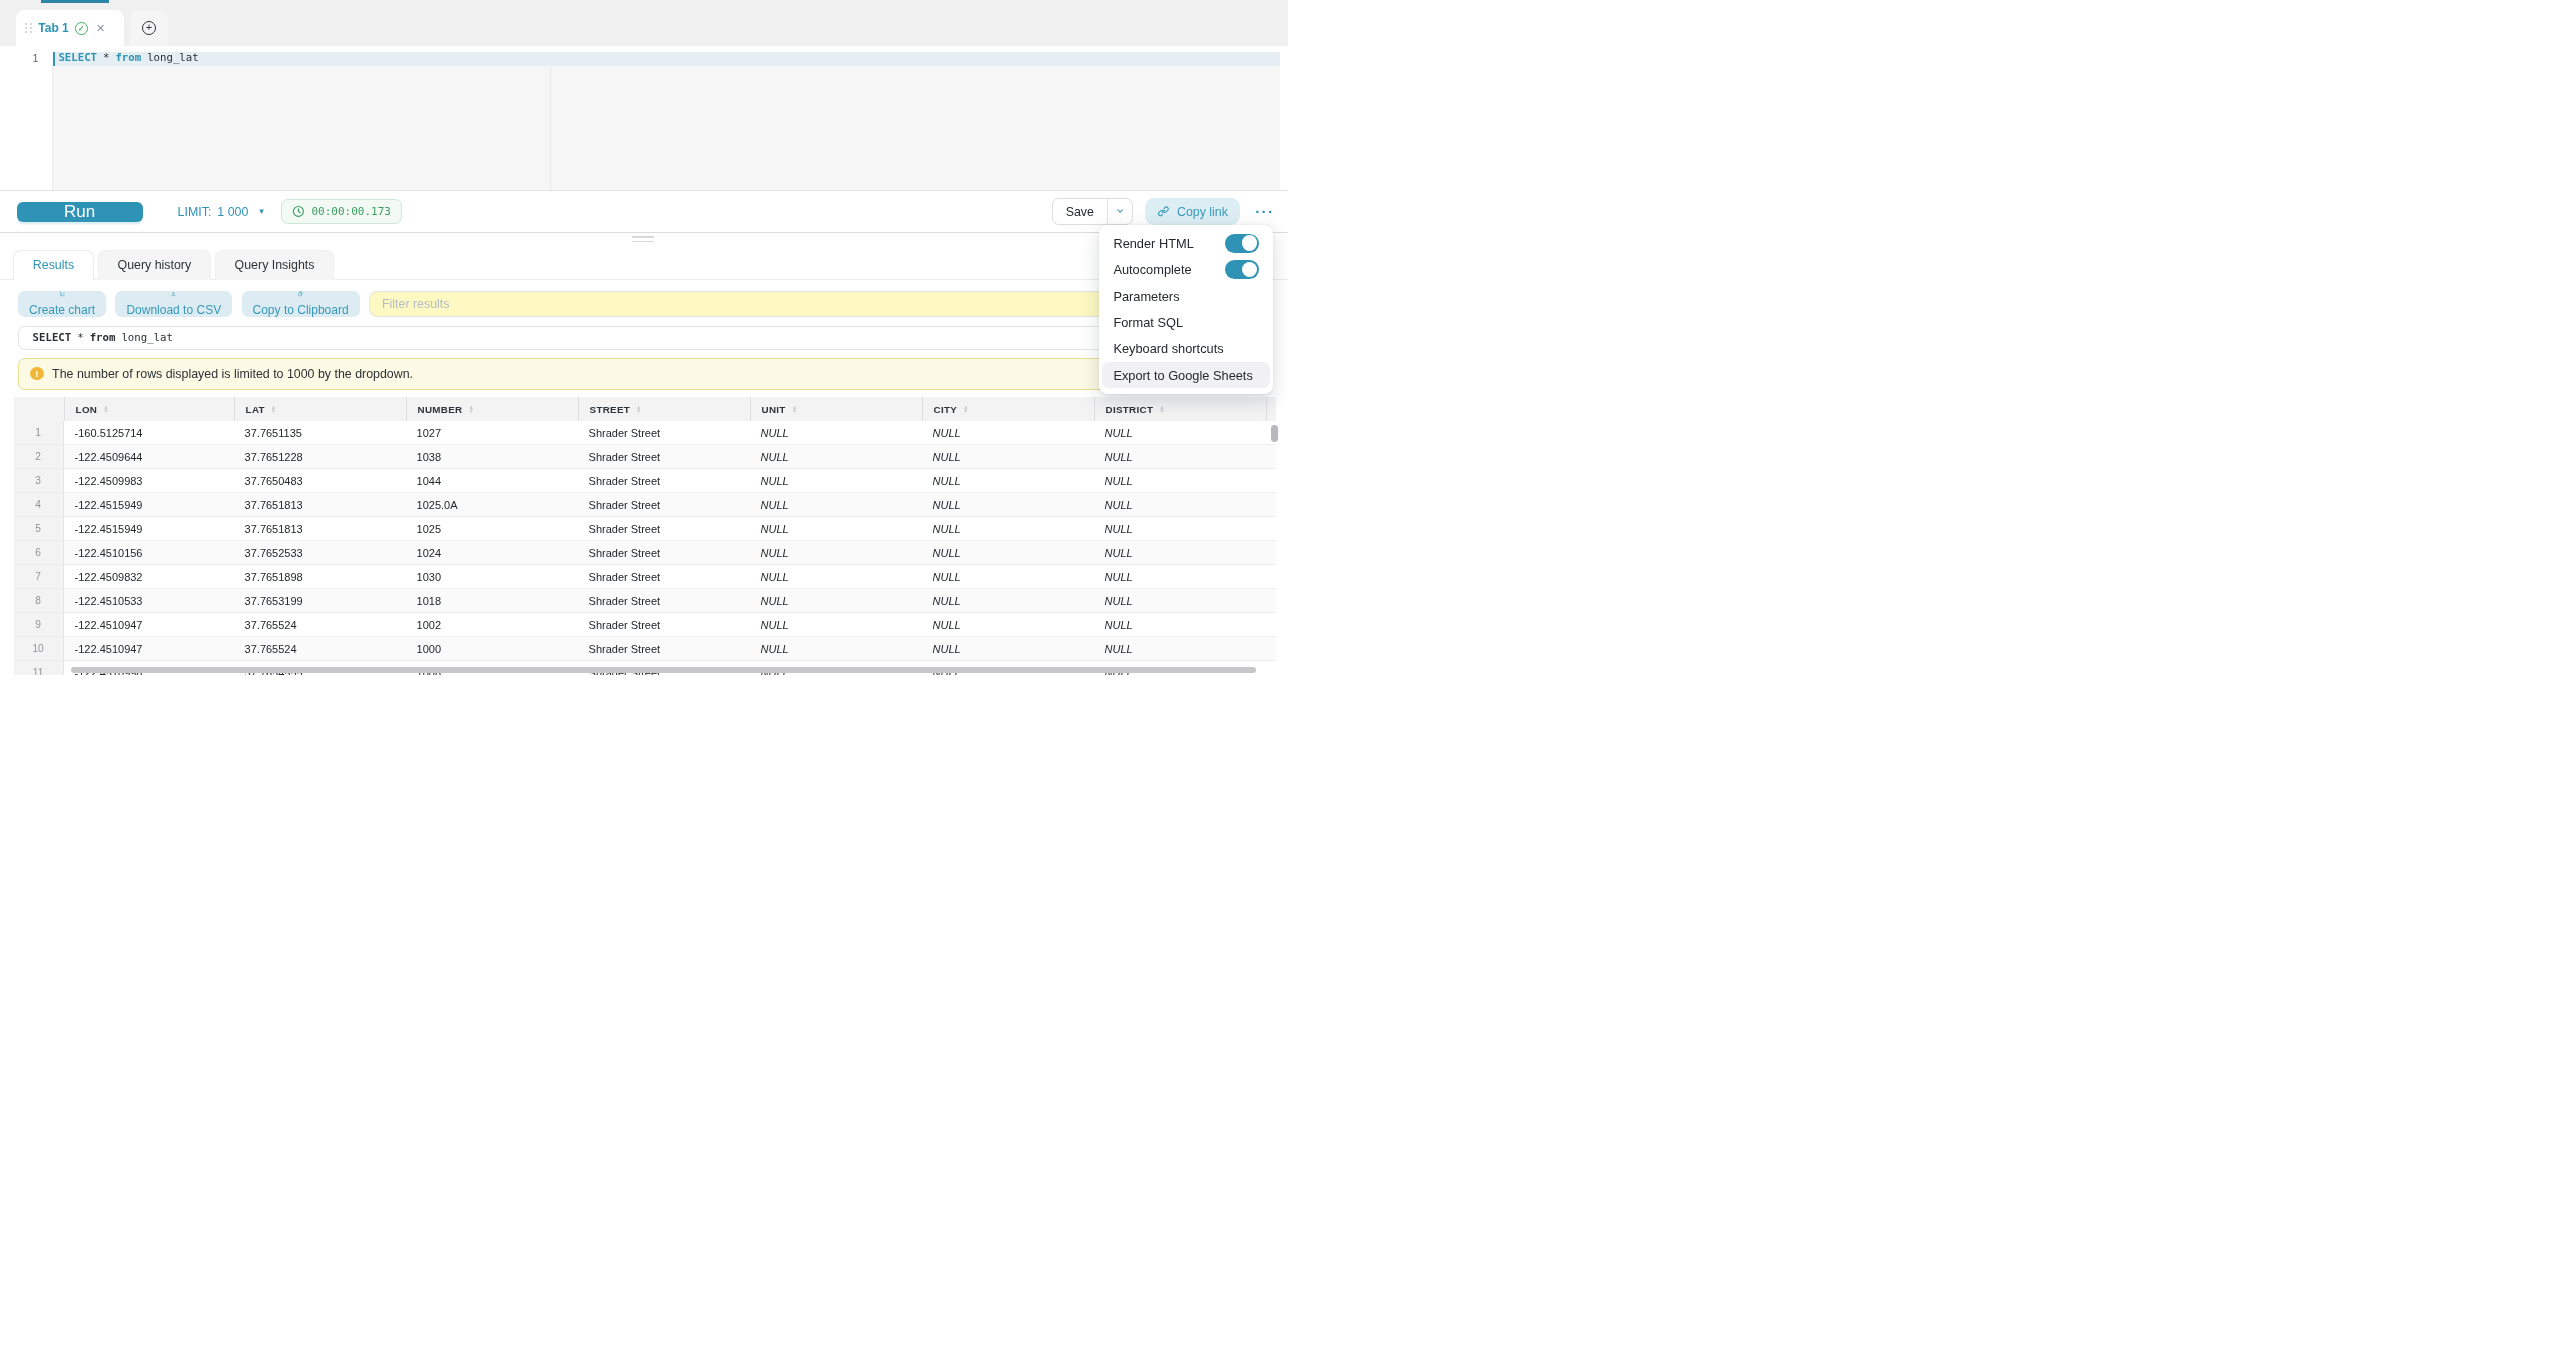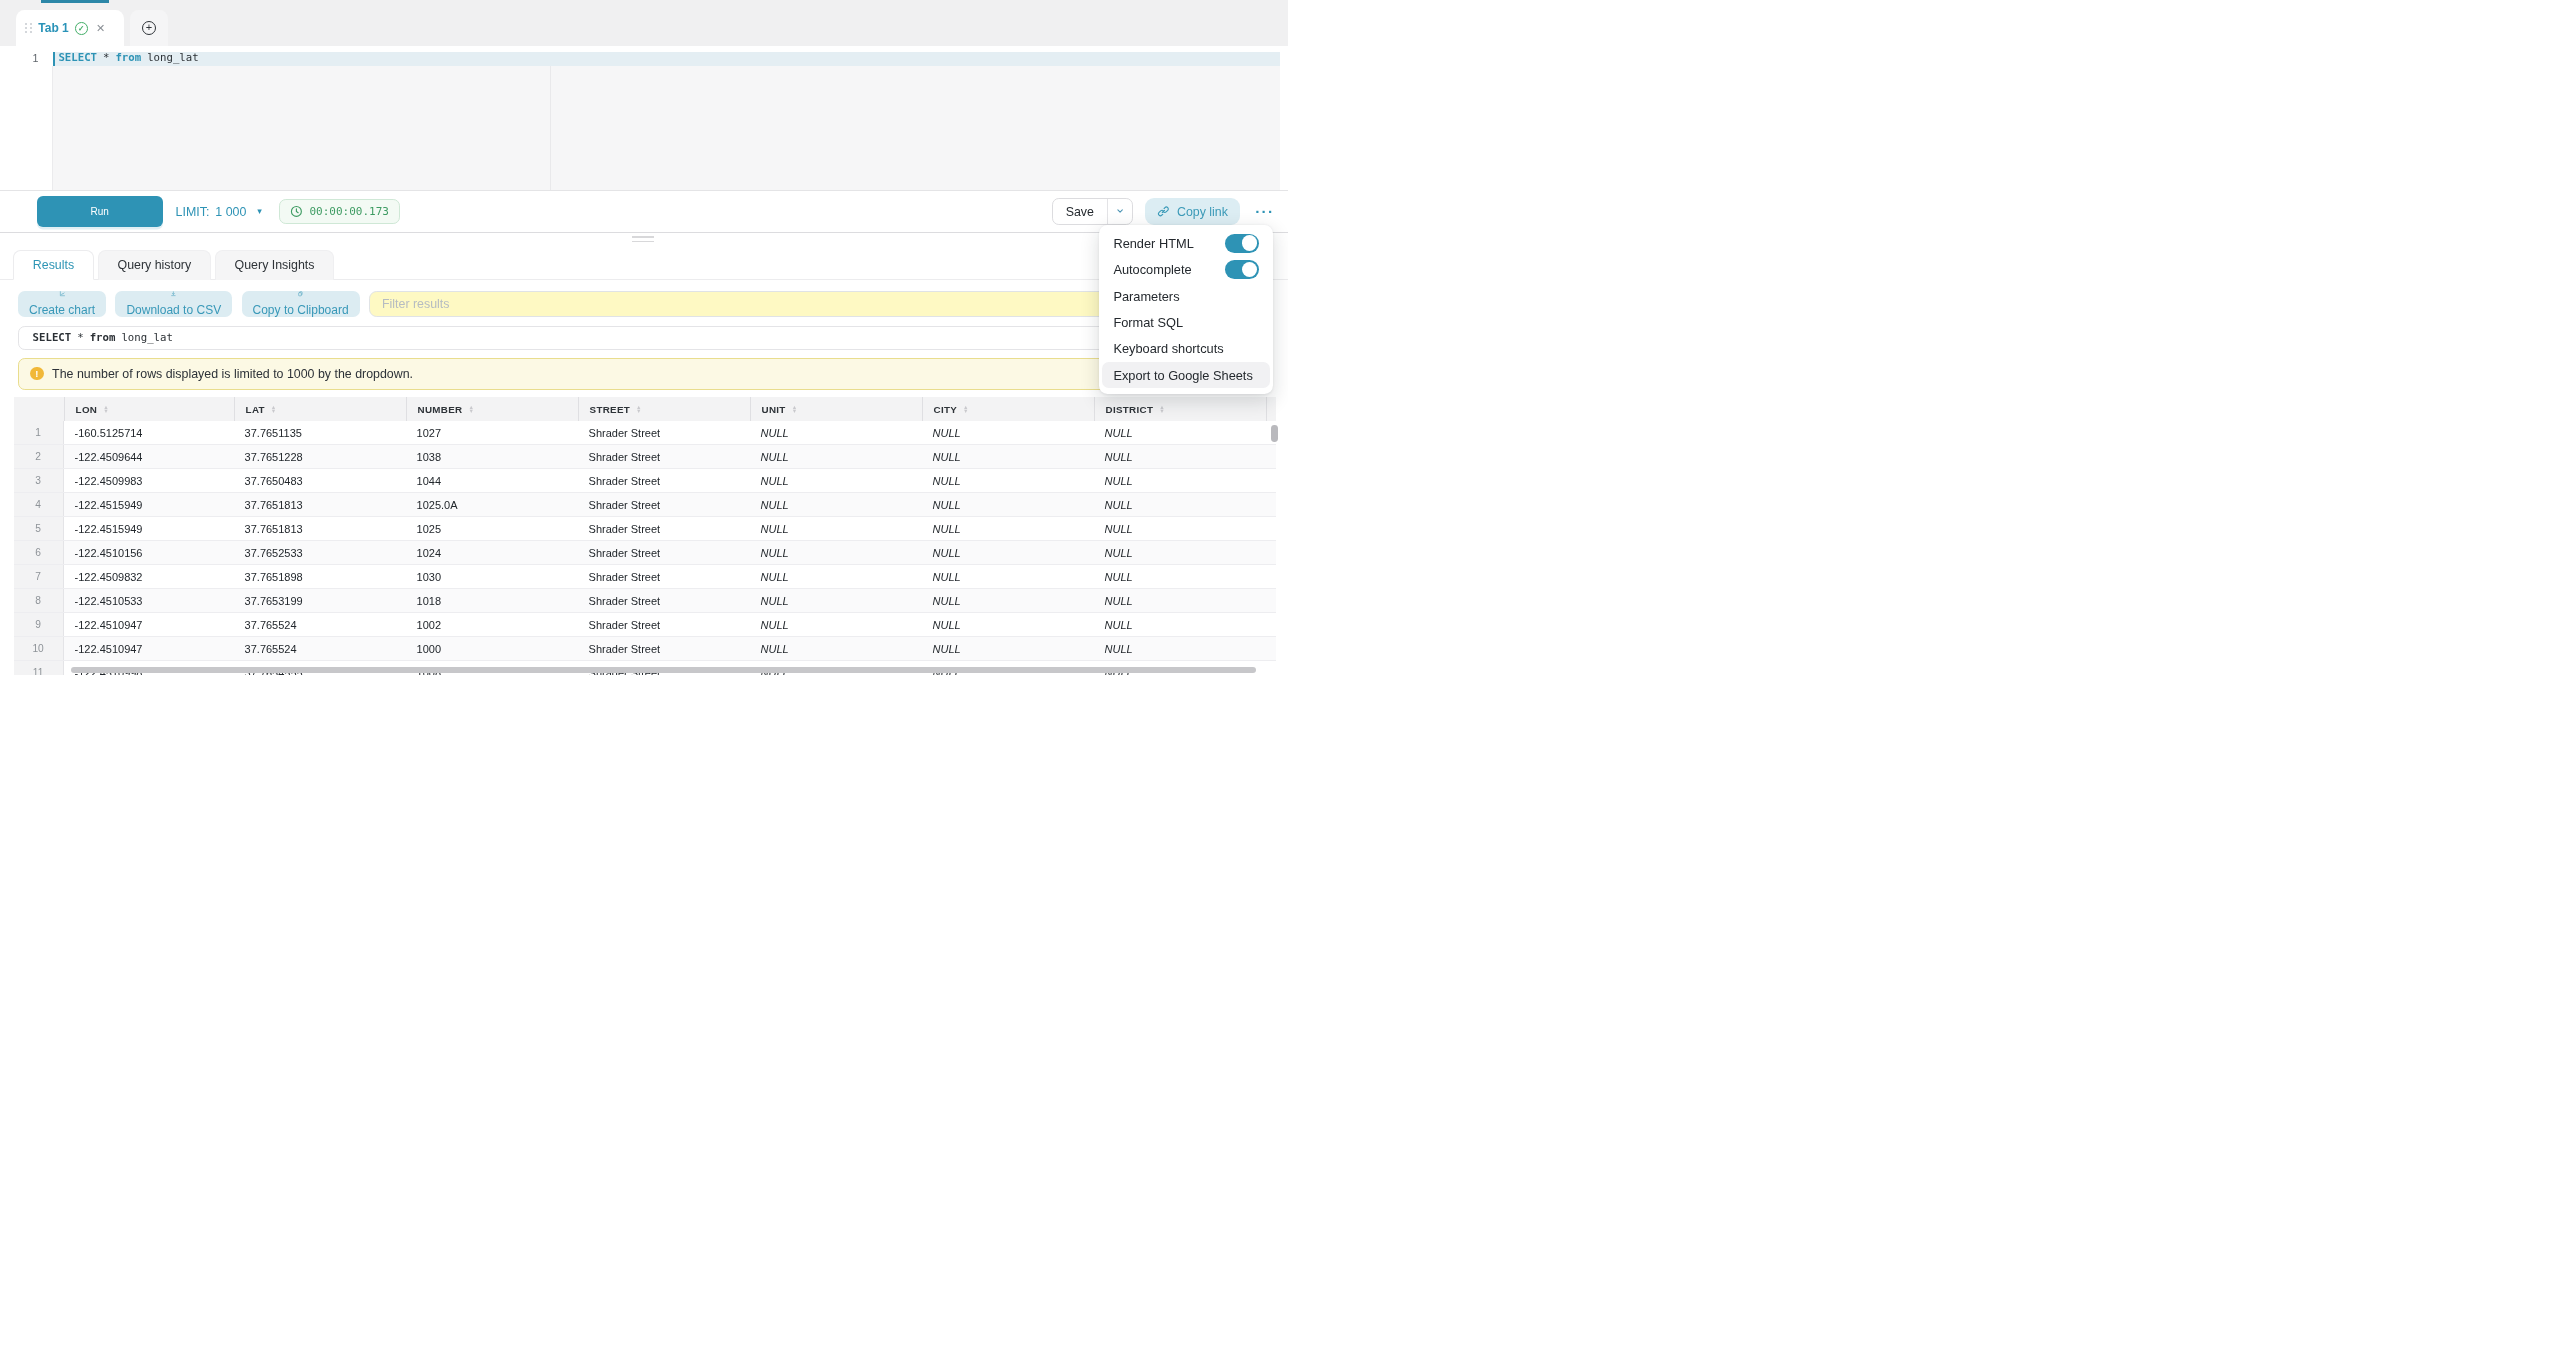--- a/index.html
+++ b/index.html
@@ -53,25 +53,25 @@
   .ed-gutter-rest { width:53px; background:#fff; border-right:0.9px solid #ebebed; }
   .ed-code-rest { flex:1; background:#f6f6f7; position:relative; }
   .ed-vline { position:absolute; left:497px; top:0; bottom:0; width:0.9px; background:#e9e9eb; }
 
   
   .run-toolbar {
     height:43px; background:#fff; border-top:0.9px solid #e4e4e6; border-bottom:0.9px solid #dcdcdf;
     display:flex; align-items:center; padding:0 13.6px;
   }
   .run-btn {
-    margin-left:23px; width:126px; height:31px; background:#2e93b5; color:#fff;
-    border:none; border-radius:6px; font-size:10px; font-family:inherit;
+    margin-left:3px; width:126px; height:20px; background:#2e93b5; color:#fff;
+    border:none; border-radius:6px; font-size:17px; font-family:inherit;
     box-shadow:0 2.6px 0 rgba(46,147,181,0.15); cursor:pointer;
   }
-  .limit-group { margin-left:13px; display:flex; align-items:center; gap:6px; color:#2e93b5; font-size:12.4px; }
+  .limit-group { margin-left:35px; display:flex; align-items:center; gap:6px; color:#2e93b5; font-size:12.4px; }
   .limit-caret { font-size:7.7px; margin-left:3.4px; color:#2e93b5; }
   .timer-pill {
     margin-left:15.3px; height:25.6px; display:flex; align-items:center; gap:6.8px;
     background:#f3faf4; border:0.9px solid #cfe8d6; border-radius:6.8px; padding:0 10.2px;
     color:#3d9b62; font-size:11px;
   }
   .spacer { flex:1; }
   .save-split { display:flex; align-items:stretch; height:27px; border:0.9px solid #dcdcdf; border-radius:6.8px; background:#fff; overflow:hidden; }
   .save-main { display:flex; align-items:center; padding:0 12.8px; font-size:12.4px; color:#24292e; cursor:pointer; }
   .save-caret { width:25.6px; display:flex; align-items:center; justify-content:center; border-left:0.9px solid #e3e3e6; cursor:pointer; }

